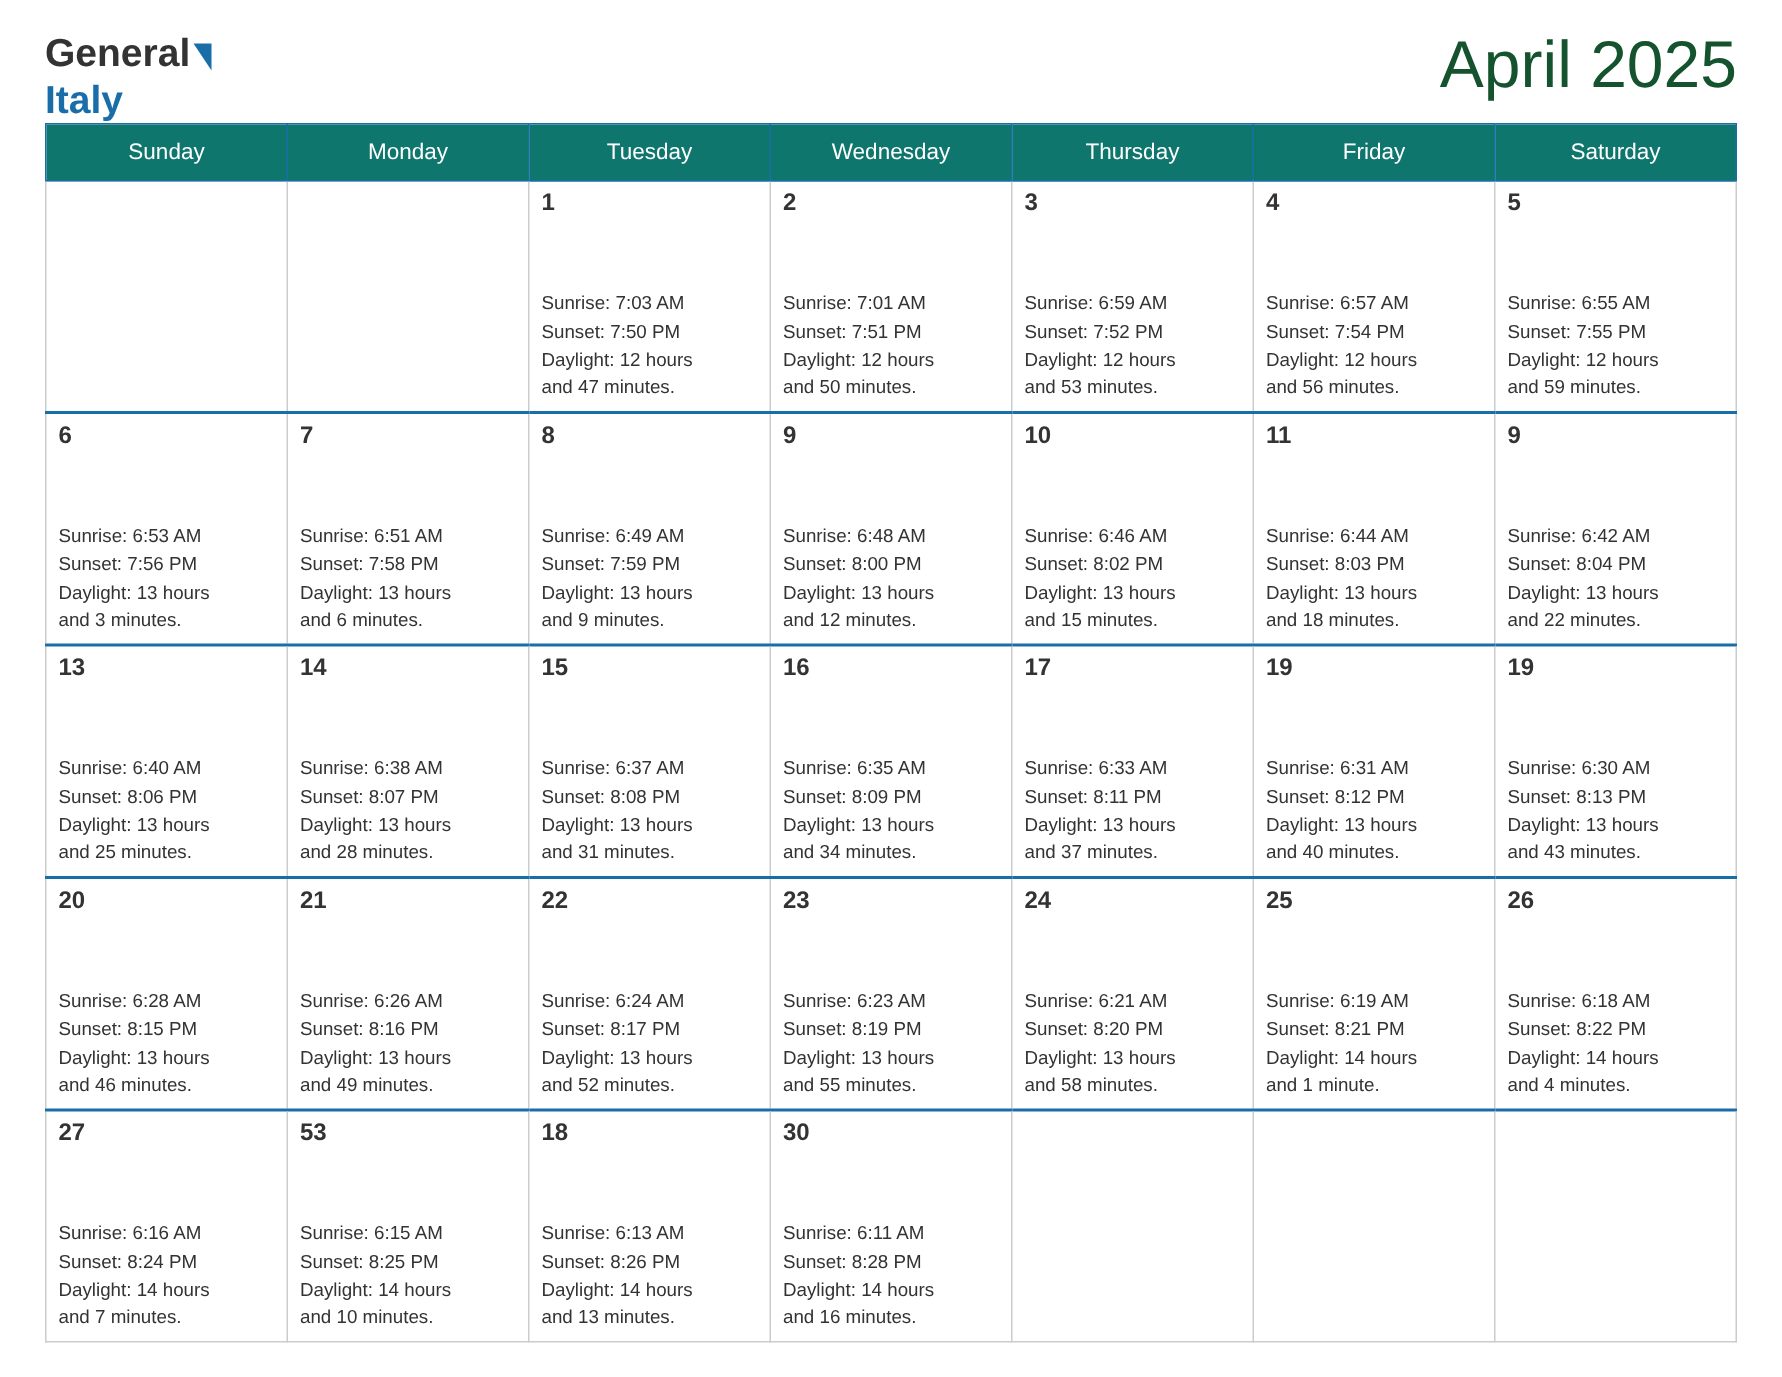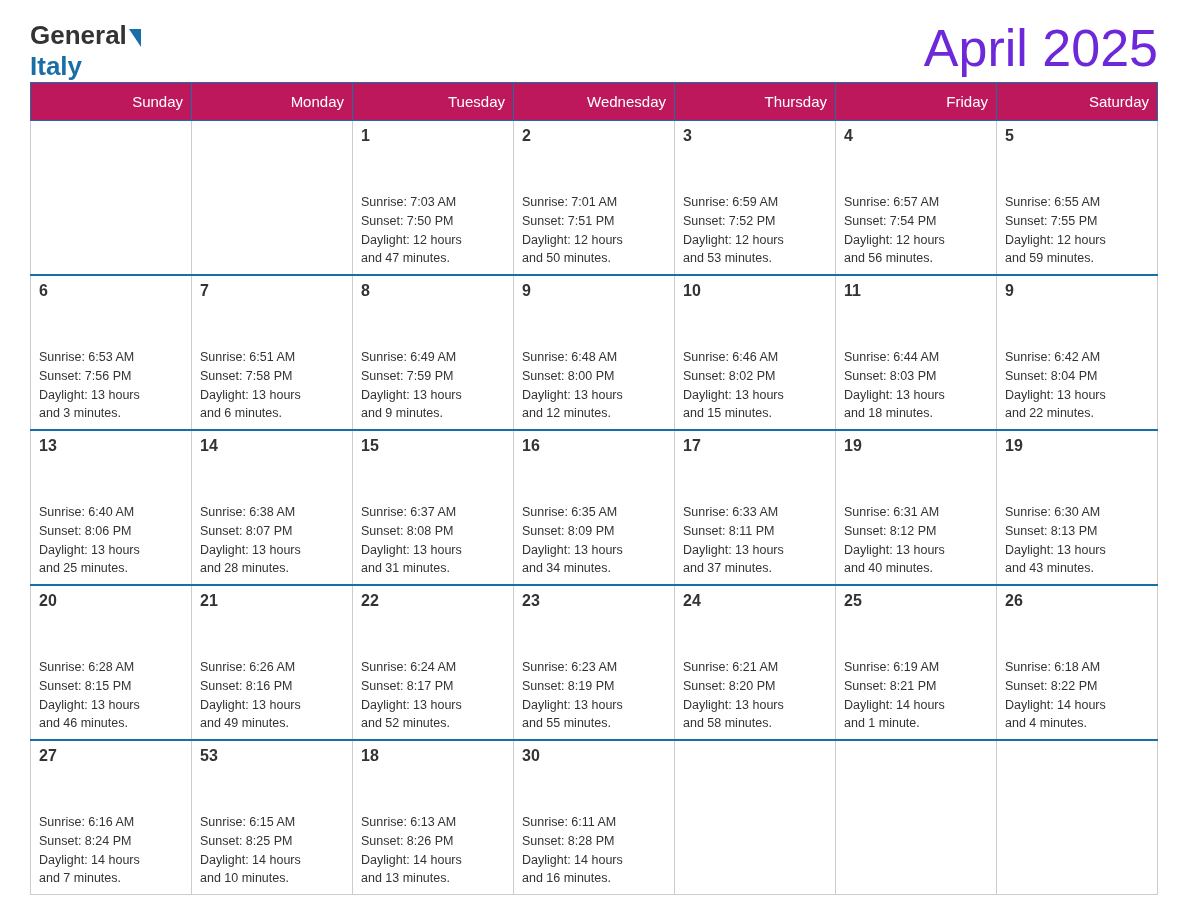--- a/index.html
+++ b/index.html
@@ -47,41 +47,41 @@
     }
     .logo-blue {
       font-size: 26px;
       font-weight: bold;
       color: #1a6ea8;
     }
     .title-section {
       text-align: right;
     }
     .month-title {
-      font-size: 52px;
+      font-size: 44px;
       font-weight: normal;
-      color: #6d28d9;
+      color: #14532d;
       line-height: 1.1;
     }
     .location {
       font-size: 22px;
       color: #555;
       margin-top: 4px;
     }
     .calendar {
       width: 100%;
       border-collapse: collapse;
     }
     .calendar th {
-      background-color: #be185d;
+      background-color: #0f766e;
       color: #fff;
       padding: 10px 8px;
       font-size: 15px;
       font-weight: normal;
-      text-align: right;
+      text-align: center;
       border: 1px solid #1a6ea8;
     }
     .calendar td {
       border: 1px solid #ccc;
       vertical-align: top;
       padding: 6px 8px;
       width: 14.28%;
       min-height: 100px;
       height: 110px;
     }

